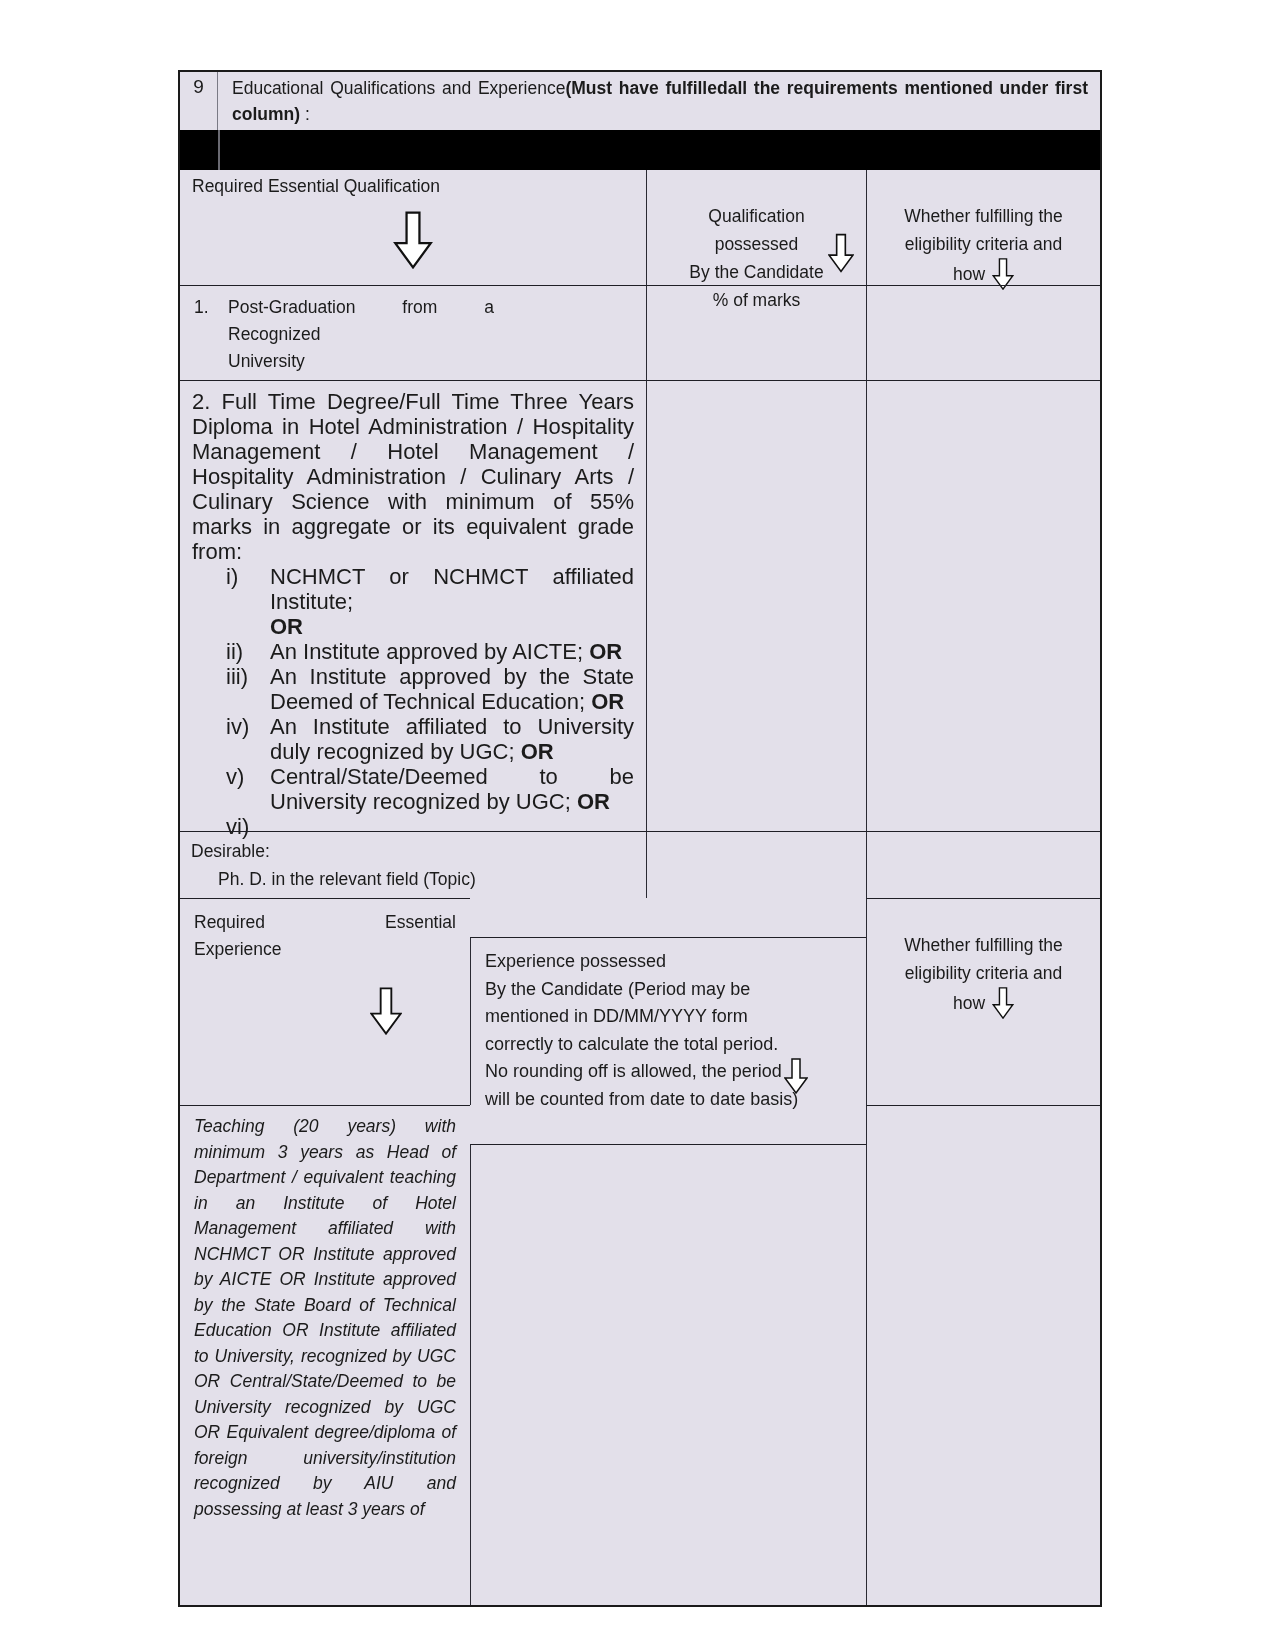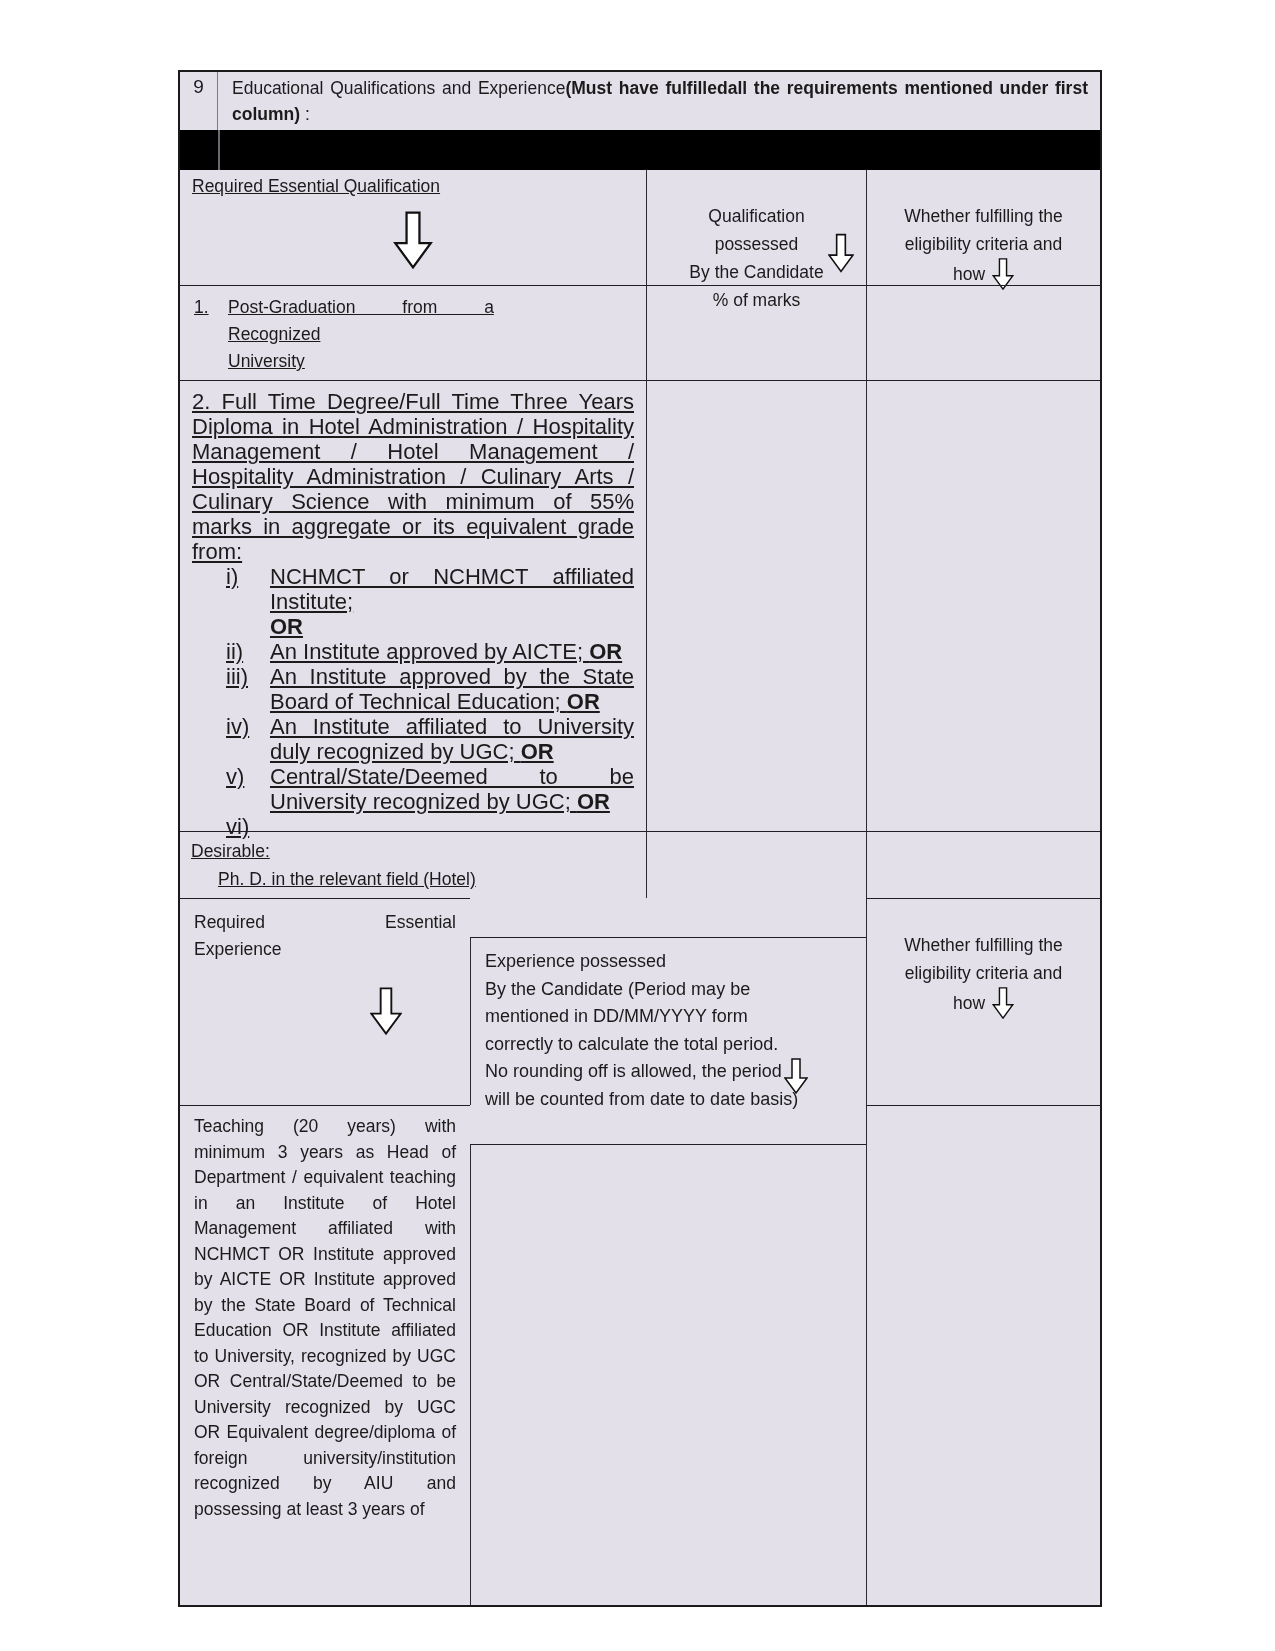--- a/index.html
+++ b/index.html
@@ -28,21 +28,21 @@
   
   .black-bar { position: relative; height: 40px; background: #000000; }
   .bar-divider { position: absolute; left: 38px; top: 0; width: 1.5px; height: 100%; background: #6a6a72; }
 
   
   .c { position: relative; padding: 6px 12px; font-size: 17.5px; }
   .bl { border-left: 1.75px solid #2a2a33; }
   .bt { border-top: 1.75px solid #1f1f26; }
 
   
-  .g1-c1 { width: 466px; flex: none; text-decoration: underline; }
+  .g1-c1 { width: 466px; flex: none; }
   .g1-c2 { width: 220px; flex: none; }
   .g1-c3 { flex: 1; }
 
   .hdr1 { height: 115px; }
   .hdr-center { text-align: center; white-space: pre-line; line-height: 28px; padding-top: 4px; }
   .big-arrow { display: block; margin: 14px auto 0 auto; }
   .arrow-abs { position: absolute; }
   .inline-arrow { vertical-align: -10px; margin-left: 7px; }
 
   .r1 { height: 95px; }
@@ -69,21 +69,21 @@
   .g2-c2 { width: 396px; flex: none; margin-top: 39px; }
   .g2-c3 { flex: 1; }
 
   .hdr2 { height: 207px; }
   .h2c1-line1 { display: flex; justify-content: space-between; padding: 4px 2px 0 2px; line-height: 27px; }
   .h2c1-line2 { padding: 0 2px; line-height: 27px; }
   .h2c1-arrow { display: block; margin: 20px 0 0 178px; }
   .h2c2-text { white-space: pre-line; line-height: 27.5px; padding: 4px 50px 0 2px; font-size: 18px; text-align: left; }
 
   .r-teach { height: 500px; }
-  .teach-body { padding: 8px 14px 0 14px; font-size: 17.5px; line-height: 25.5px; text-align: justify; }
+  .teach-body { padding: 8px 14px 0 14px; font-size: 17.5px; line-height: 25.5px; text-align: justify; font-style: italic; }
 </style>
 </head>
 <body>
 
 <div class="page">
   <div class="doc-table">
 
     <div class="flex-row row-a">
       <div class="num-cell">9</div>
       <div class="title-cell"><span>Educational Qualifications and Experience</span><span class="bold">(Must have fulfilledall the requirements mentioned under first column)</span><span> :</span></div>
@@ -137,42 +137,42 @@
           <span class="oli-marker">i)</span>
           <span class="oli-text"><span>NCHMCT or NCHMCT affiliated Institute;
 </span><span class="bold">OR</span></span>
         </div>
         <div class="oli">
           <span class="oli-marker">ii)</span>
           <span class="oli-text"><span>An Institute approved by AICTE; </span><span class="bold">OR</span></span>
         </div>
         <div class="oli">
           <span class="oli-marker">iii)</span>
-          <span class="oli-text"><span>An Institute approved by the State Board of Technical Education; </span><span class="bold">OR</span></span>
+          <span class="oli-text"><span>An Institute approved by the State Deemed of Technical Education; </span><span class="bold">OR</span></span>
         </div>
         <div class="oli">
           <span class="oli-marker">iv)</span>
           <span class="oli-text"><span>An Institute affiliated to University duly recognized by UGC; </span><span class="bold">OR</span></span>
         </div>
         <div class="oli">
           <span class="oli-marker">v)</span>
           <span class="oli-text"><span>Central/State/Deemed to be University recognized by UGC; </span><span class="bold">OR</span></span>
         </div>
         <div class="oli">
           <span class="oli-marker">vi)</span>
         </div>
       </div>
       <div class="c g1-c2 bl bt"></div>
       <div class="c g1-c3 bl bt"></div>
     </div>
 
     <div class="flex-row r-des">
       <div class="c g1-c1 bt des-body">
         <div>Desirable:</div>
-        <div class="des-indent">Ph. D. in the relevant field (Hotel)</div>
+        <div class="des-indent">Ph. D. in the relevant field (Topic)</div>
       </div>
       <div class="c g1-c2 bl bt"></div>
       <div class="c g1-c3 bl bt"></div>
     </div>
 
     <div class="flex-row hdr2">
       <div class="c g2-c1 bt">
         <div class="h2c1-line1">
           <span>Required</span>
           <span>Essential</span>

